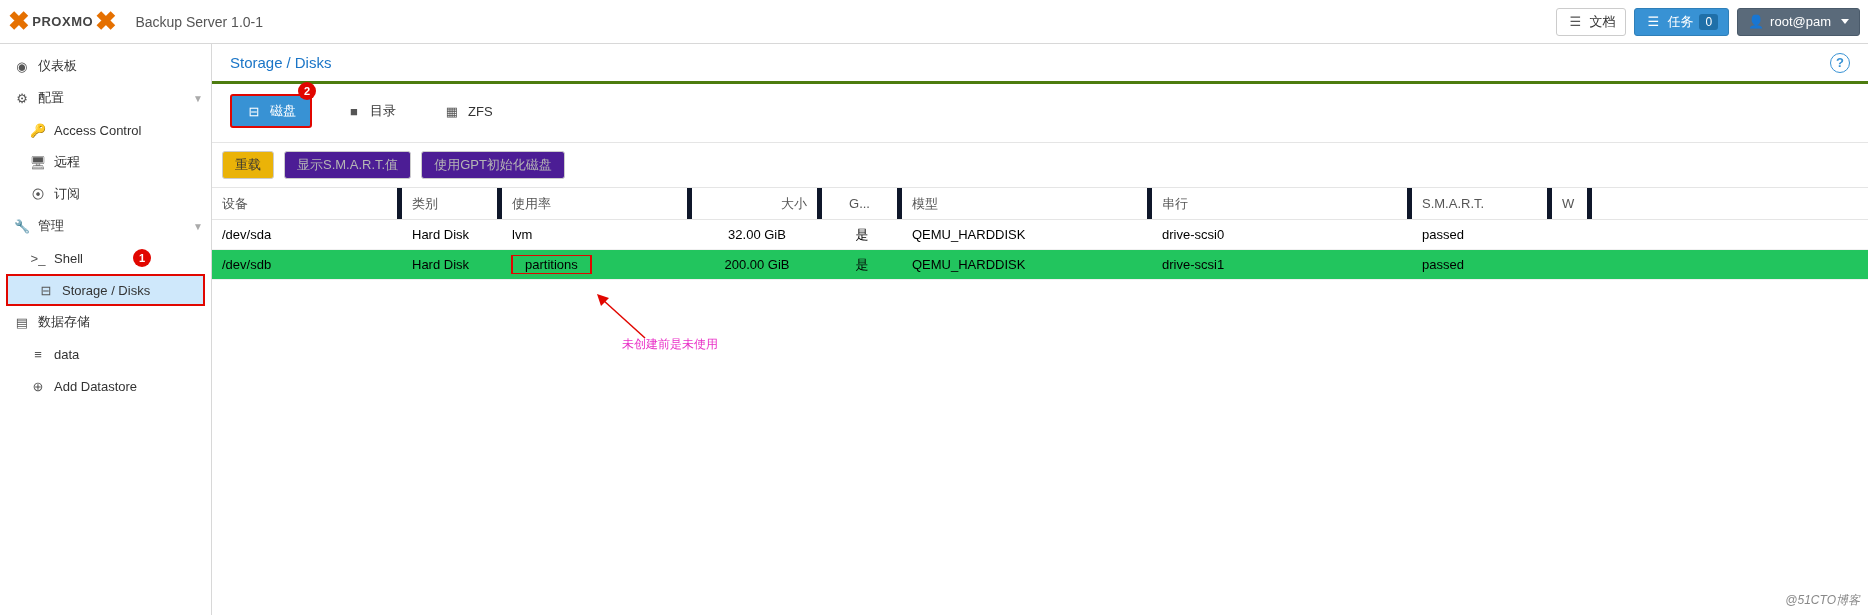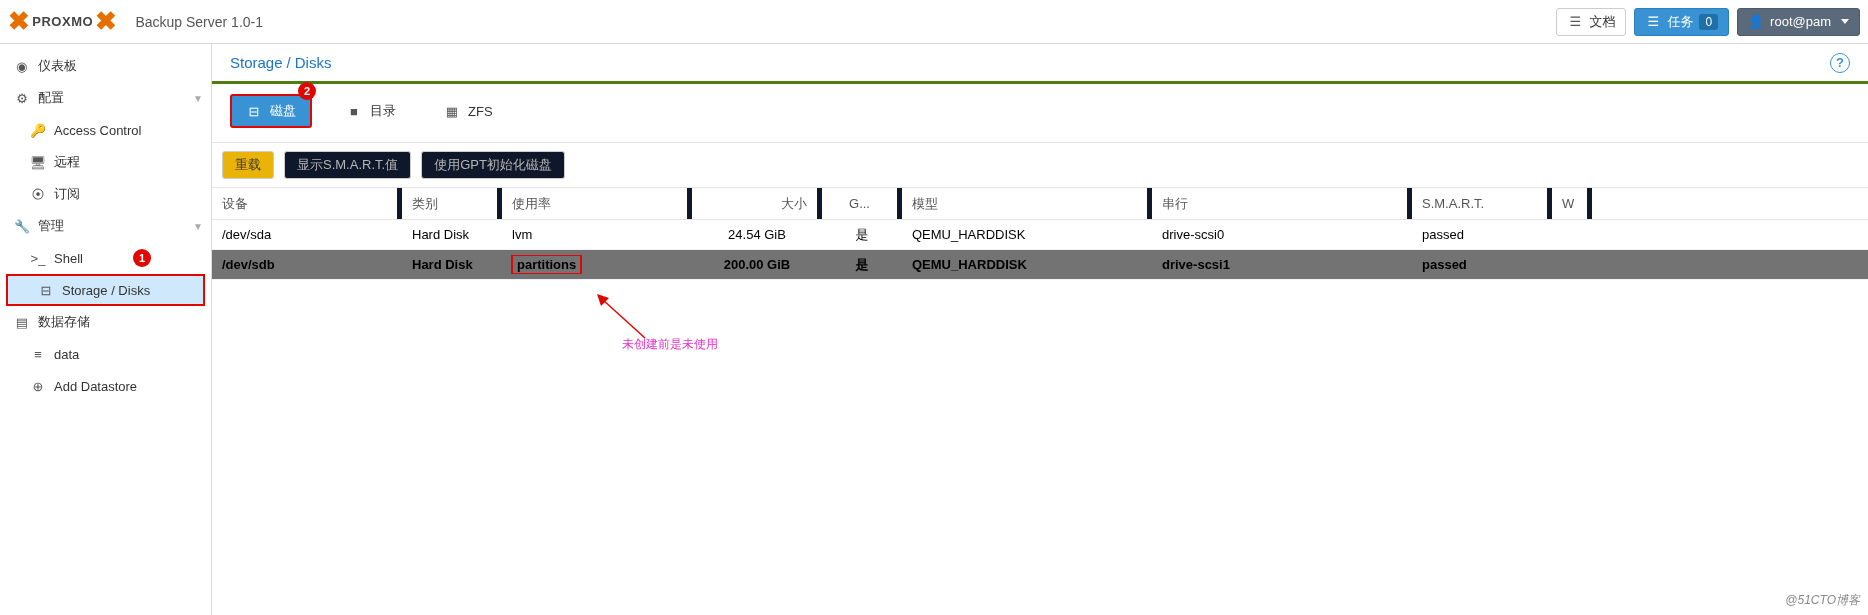--- a/index.html
+++ b/index.html
@@ -34,31 +34,31 @@
 .crumb-row .sep { color: #1a75c7; margin: 0 4px; font-size: 15px; }
 .help { margin-left: auto; width: 20px; height: 20px; border: 1.5px solid #3892d4; border-radius: 50%; color: #3892d4; display: flex; align-items: center; justify-content: center; font-size: 13px; font-weight: 700; cursor: pointer; }
 
 .tabs { display: flex; align-items: center; gap: 20px; padding: 10px 18px 14px 18px; border-bottom: 1px solid #e5e5e5; position: relative; }
 .tab { display: inline-flex; align-items: center; gap: 8px; padding: 6px 14px; border-radius: 3px; cursor: pointer; color: #333; }
 .tab.active { background: #3892d4; color: #fff; }
 .tab.active.red-box { border: 2px solid #e10600; }
 
 .toolbar { display: flex; gap: 10px; padding: 8px 10px; border-bottom: 1px solid #e5e5e5; }
 .tbtn { height: 28px; padding: 0 12px; border: 1px solid #ccc; border-radius: 3px; background: #eab308; color: #333; cursor: pointer; }
-.tbtn.disabled { color: #b5b5b5; background: #0f172a; cursor: default; }
+.tbtn.disabled { color: #b5b5b5; background: #4c1d95; cursor: default; }
 
 .grid-head, .grid-row { display: grid; grid-template-columns: 190px 100px 190px 130px 80px 250px 260px 140px 40px; align-items: center; }
 .grid-head { height: 32px; border-bottom: 1px solid #e5e5e5; color: #555; }
 .grid-head > div, .grid-row > div { padding: 0 10px; overflow: hidden; text-overflow: ellipsis; white-space: nowrap; }
 .grid-head > div { border-right: 5px solid #0f172a; height: 100%; display: flex; align-items: center; }
 .grid-row { height: 30px; border-bottom: 1px solid #f0f0f0; }
-.grid-row.sel { background: #737373; font-weight: bold; }
+.grid-row.sel { background: #22c55e; }
 .right { justify-content: flex-end; text-align: center; }
 .center { justify-content: center; text-align: center; }
-.cell-red { border: 2px solid #e10600; margin: -1px; display: inline-block; padding: 1px 4px; }
+.cell-red { border: 2px solid #e10600; margin: -1px; display: inline-block; padding: 1px 12px; }
 
 .annotation { position: absolute; color: #e92fc7; font-size: 12px; pointer-events: none; }
 .arrow-svg { position: absolute; pointer-events: none; }
 
 .ico { width: 16px; display: inline-flex; justify-content: center; color: #555; }
 .watermark { position: absolute; right: 8px; bottom: 6px; color: #888; font-size: 12px; font-style: italic; }
 </style>
 </head>
 <body>
 
@@ -176,21 +176,21 @@
     <div>模型</div>
     <div>串行</div>
     <div>S.M.A.R.T.</div>
     <div>W</div>
   </div>
 
   <div class="grid-row">
     <div>/dev/sda</div>
     <div>Hard Disk</div>
     <div>lvm</div>
-    <div class="right">24.54 GiB</div>
+    <div class="right">32.00 GiB</div>
     <div class="center">是</div>
     <div>QEMU_HARDDISK</div>
     <div>drive-scsi0</div>
     <div>passed</div>
     <div></div>
   </div>
 
   <div class="grid-row sel">
     <div>/dev/sdb</div>
     <div>Hard Disk</div>

